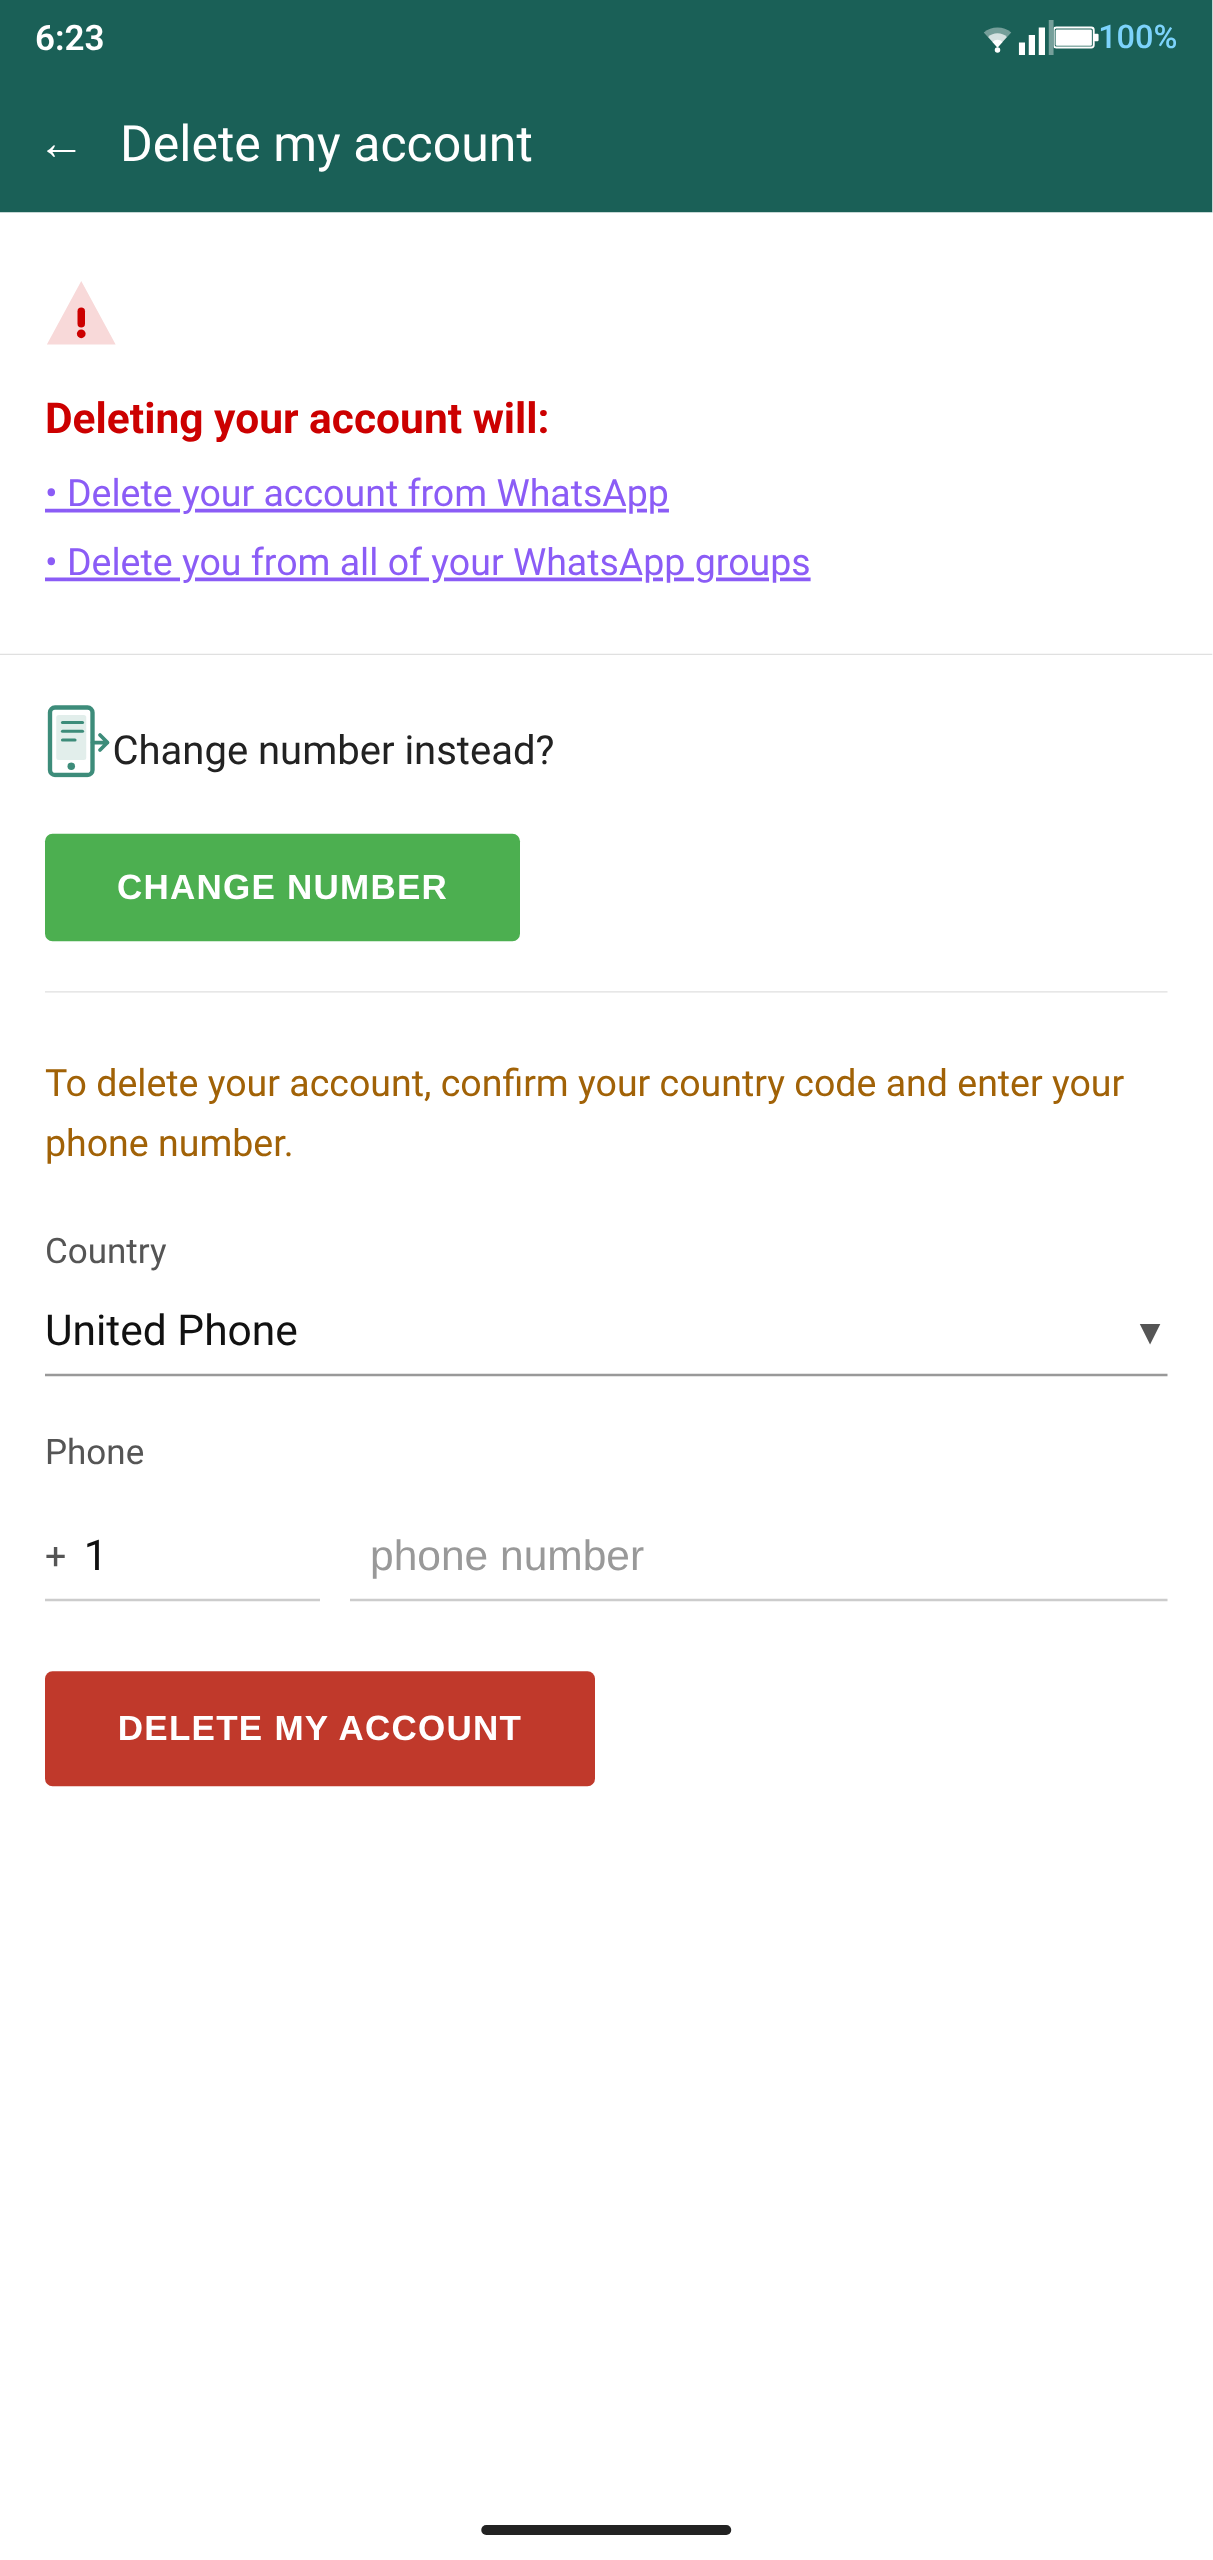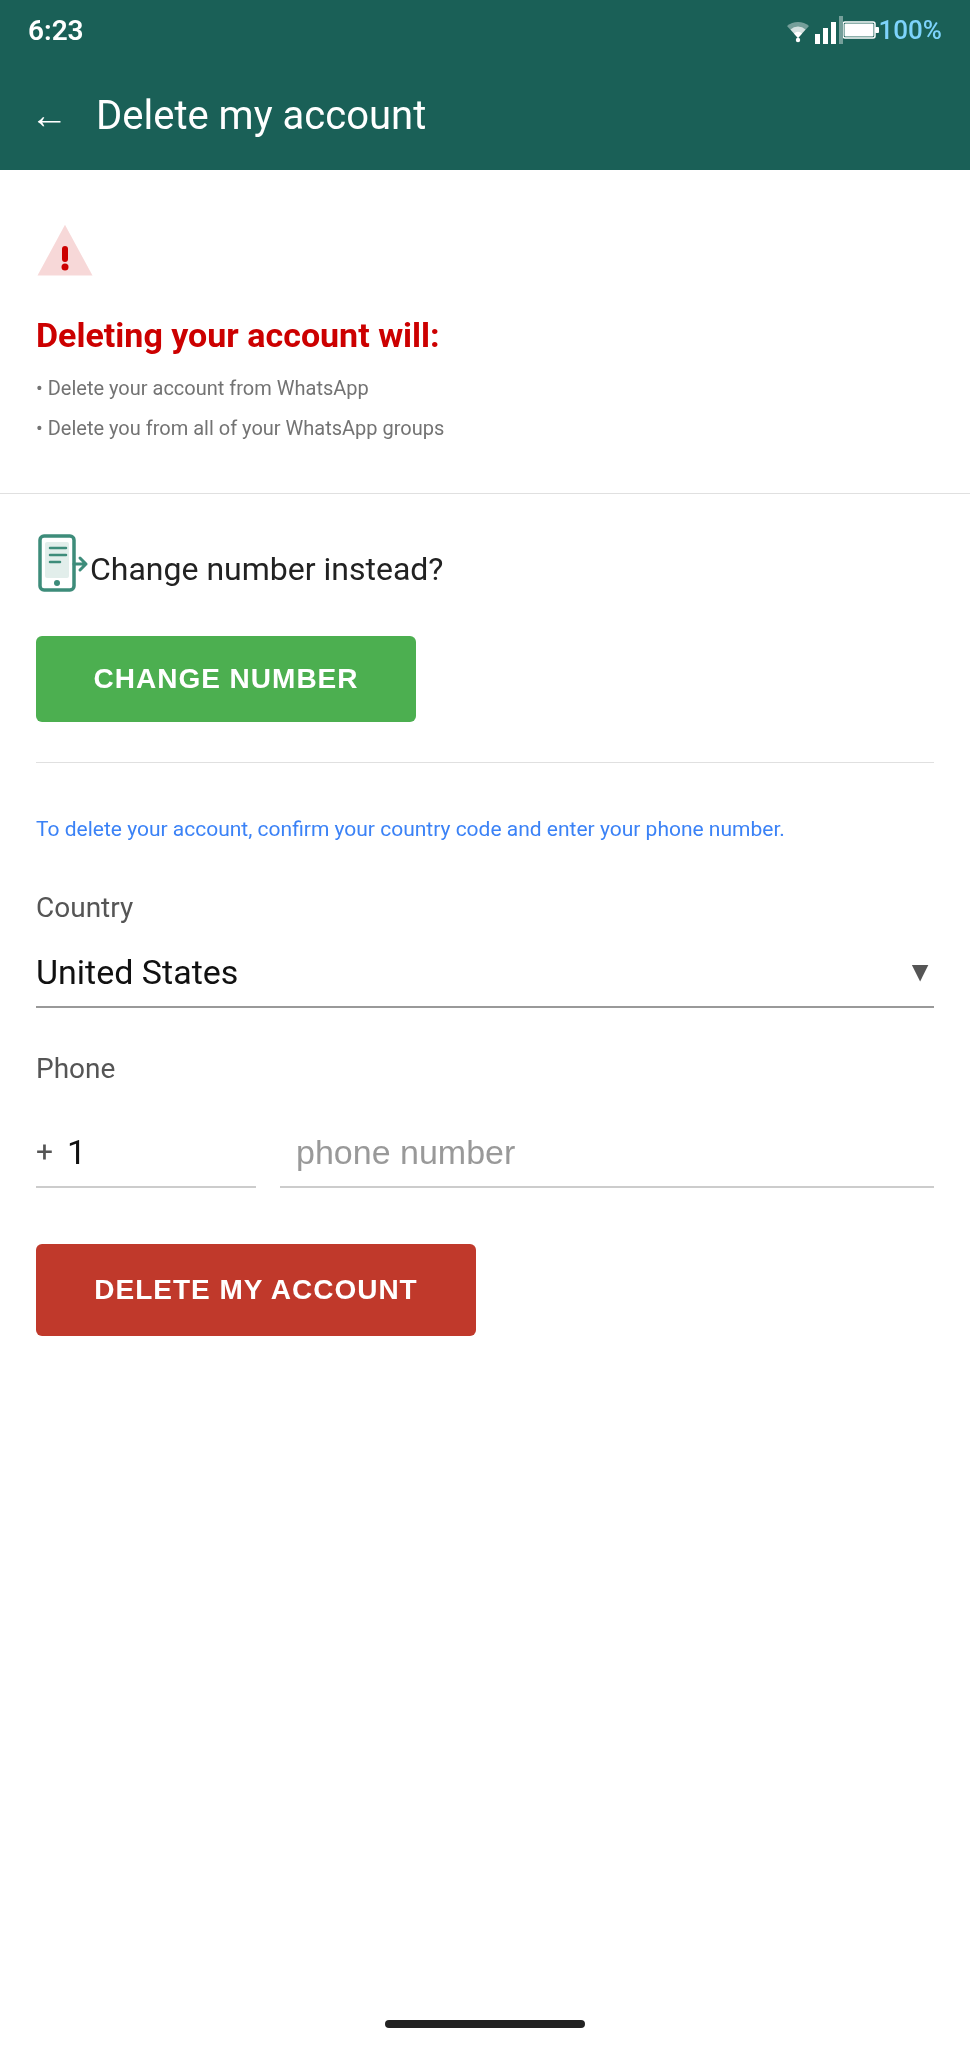--- a/index.html
+++ b/index.html
@@ -98,24 +98,25 @@
       font-weight: 700;
       margin-bottom: 18px;
     }
 
     .warning-list {
       list-style: none;
       padding: 0;
     }
 
     .warning-list li {
-      color: #737373;
-      font-size: 20px;
+      color: #8b5cf6;
+      font-size: 30px;
       line-height: 1.5;
       margin-bottom: 10px;
+      text-decoration: underline;
     }
 
     .warning-list li::before {
       content: "• ";
     }
 
     
     .divider {
       height: 1px;
       background: #e0e0e0;
@@ -161,22 +162,22 @@
       width: 380px;
       text-align: center;
     }
 
     
     .delete-section {
       padding: 50px 0;
     }
 
     .delete-instructions {
-      color: #3b82f6;
-      font-size: 21px;
+      color: #a16207;
+      font-size: 30px;
       line-height: 1.6;
       margin-bottom: 44px;
     }
 
     .field-label {
       color: #555555;
       font-size: 28px;
       margin-bottom: 14px;
       display: block;
     }
@@ -357,21 +358,21 @@
     </div>
     <button class="change-number-btn">CHANGE NUMBER</button>
   </div>
 
   <div class="delete-section">
     <p class="delete-instructions">To delete your account, confirm your country code and enter your phone number.</p>
 
     
     <label class="field-label">Country</label>
     <div class="country-selector">
-      <span class="country-value">United States</span>
+      <span class="country-value">United Phone</span>
       <span class="dropdown-arrow">▼</span>
     </div>
 
     
     <label class="field-label">Phone</label>
     <div class="phone-row">
       <div class="phone-code-section">
         <span class="plus-sign">+</span>
         <span class="country-code">1</span>
       </div>

